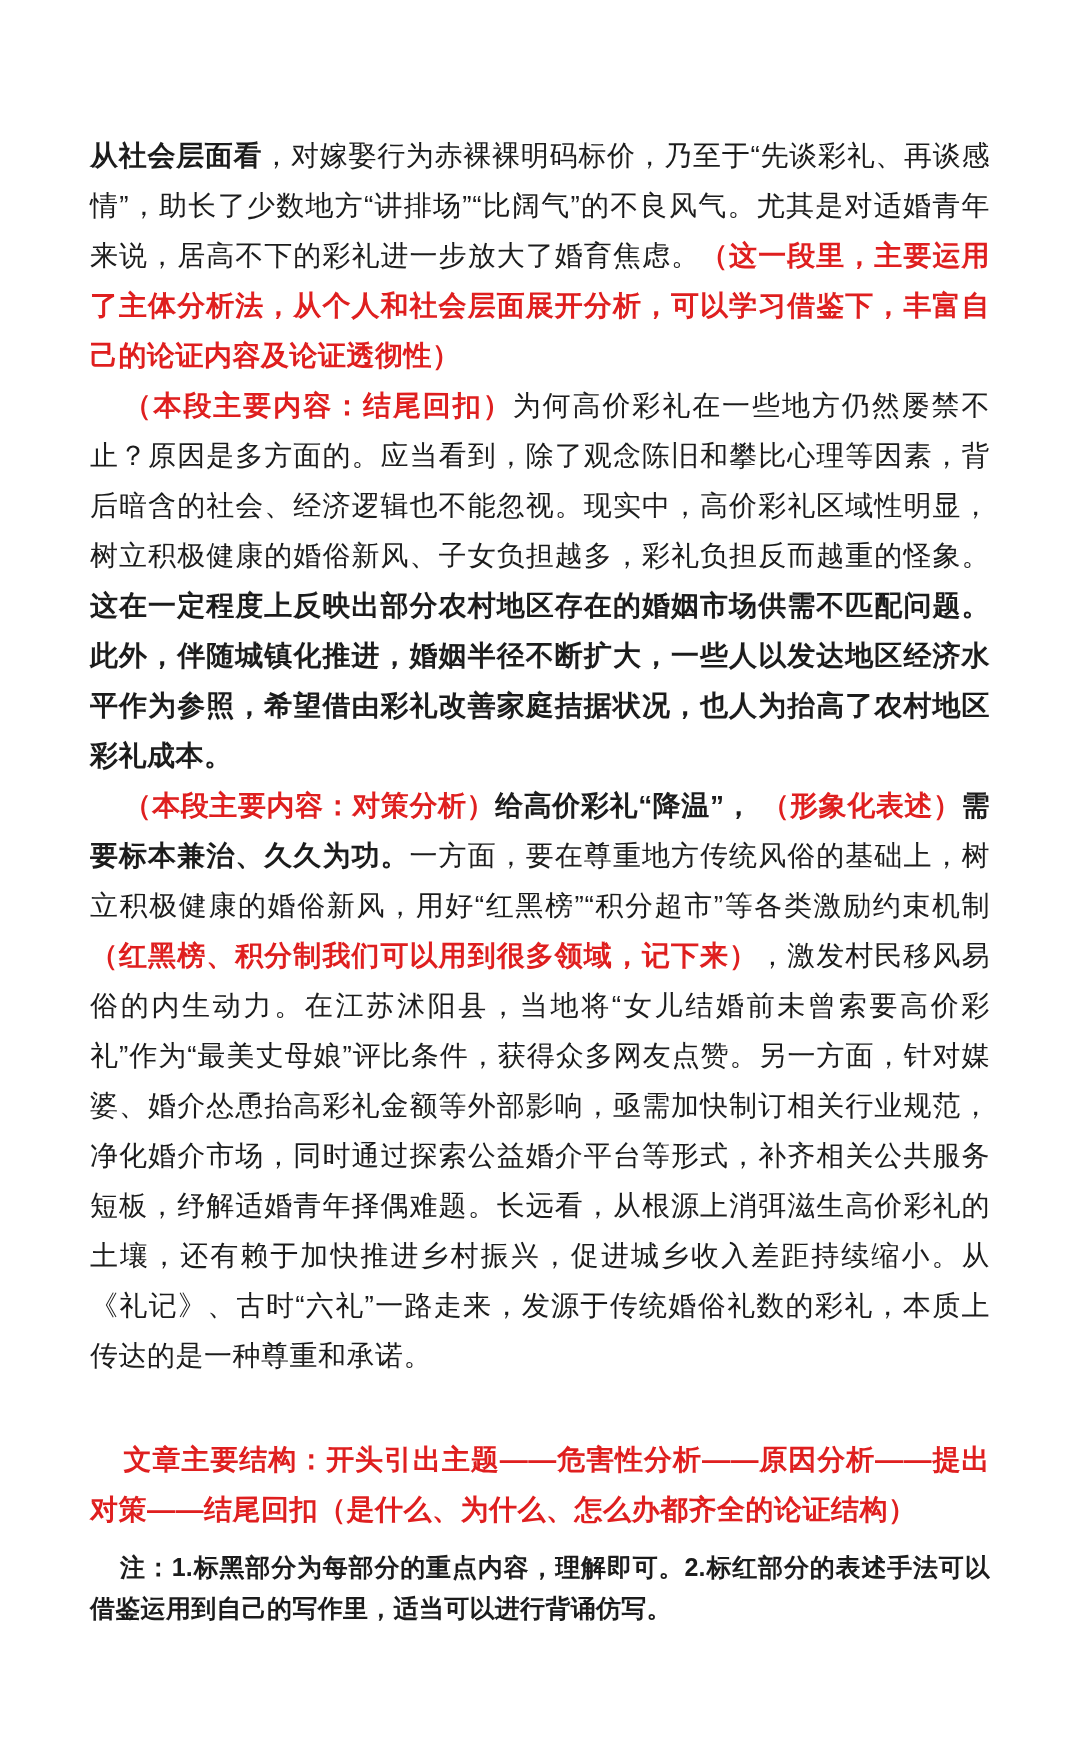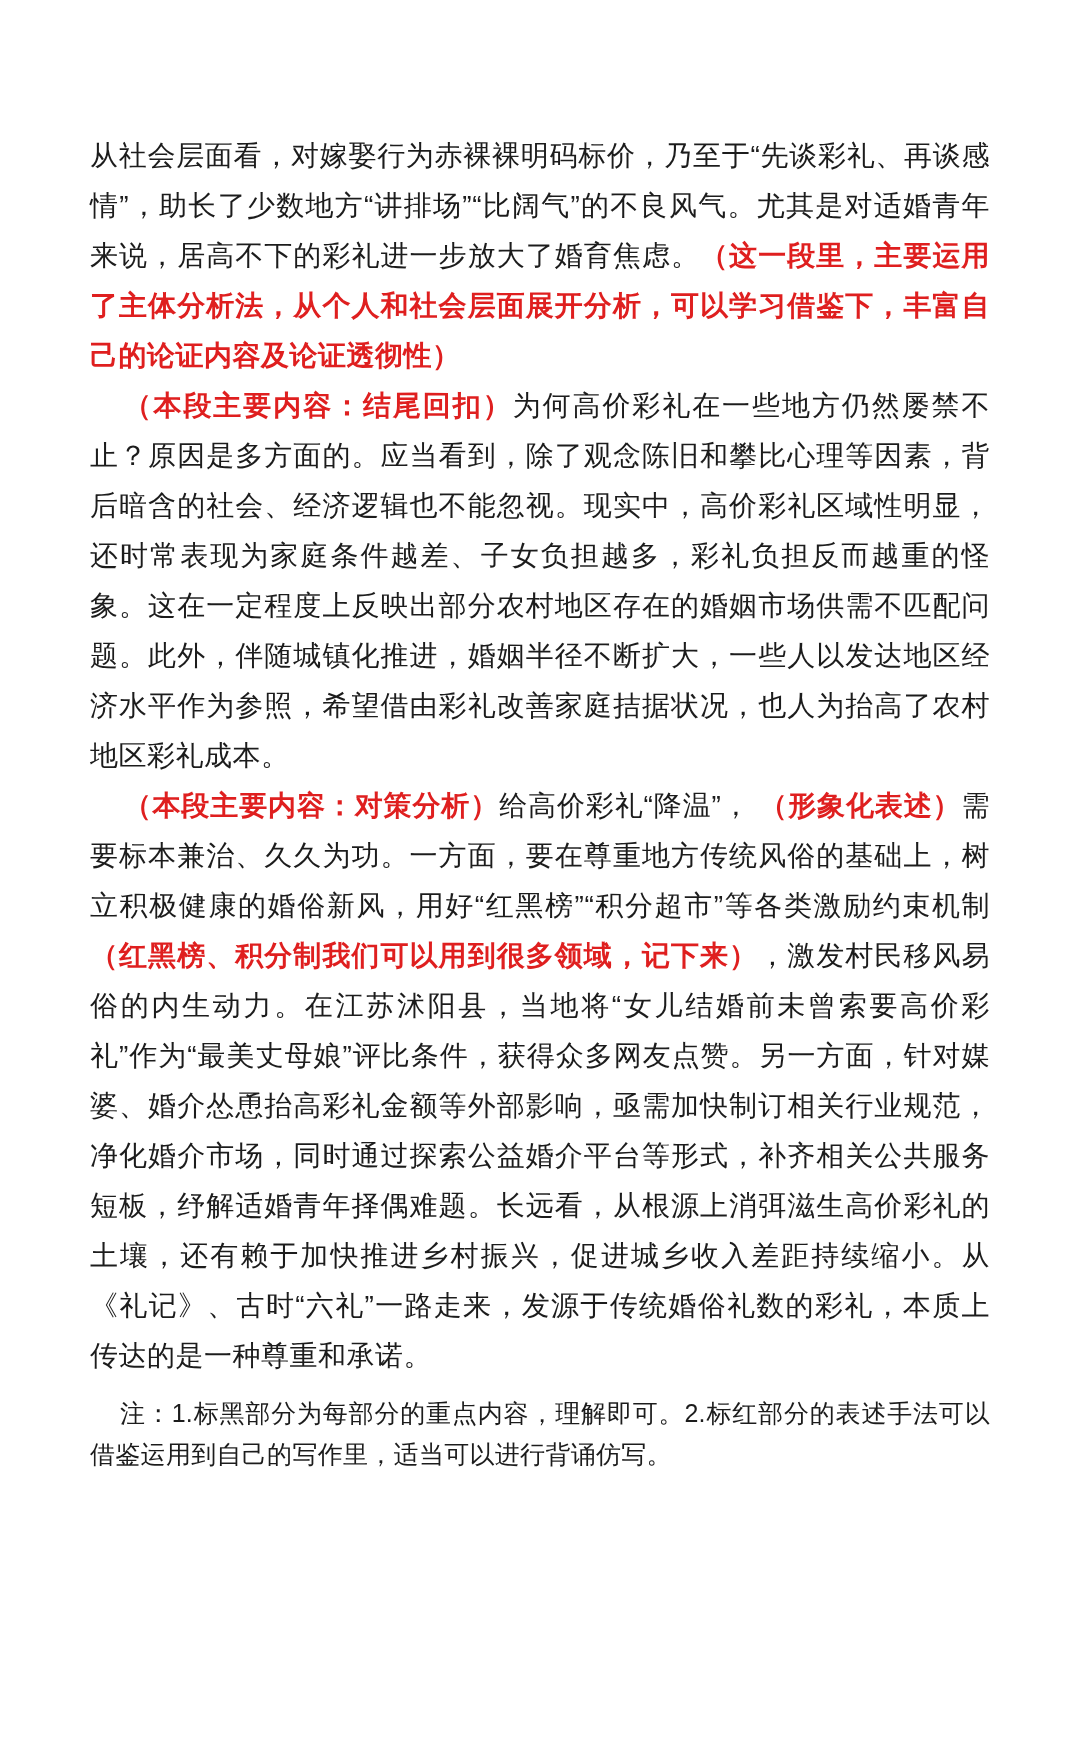--- a/index.html
+++ b/index.html
@@ -21,33 +21,34 @@
     padding: 131px 90px 0 90px;
     font-size: 28px;
     line-height: 50px;
     color: var(--ink, #1c1c1c);
     text-align: justify;
     letter-spacing: 0.5px;
   }
   p.para { margin: 0; }
   p.para.indent { text-indent: 1.2em; }
   .run-regular { font-weight: 400; color: var(--ink, #1c1c1c); }
-  .run-bold { font-weight: 400; color: var(--ink, #1c1c1c); }
+  .run-bold { font-weight: 700; color: var(--ink, #1c1c1c); }
   .run-red { font-weight: 700; color: var(--red, #df1f1f); }
   p.para.structure { margin-top: 54px; }
   p.para.note {
     margin-top: 12px;
     font-size: 25px;
     line-height: 41px;
     letter-spacing: 0.3px;
   }
 </style>
 </head>
 <body>
 
 <div class="page">
   <article class="doc" id="doc">
       <p class="para"><span class="run-bold">从社会层面看</span><span class="run-regular">，对嫁娶行为赤裸裸明码标价，乃至于“先谈彩礼、再谈感情”，助长了少数地方“讲排场”“比阔气”的不良风气。尤其是对适婚青年来说，居高不下的彩礼进一步放大了婚育焦虑。</span><span class="run-red">（这一段里，主要运用了主体分析法，从个人和社会层面展开分析，可以学习借鉴下，丰富自己的论证内容及论证透彻性）</span></p>
-      <p class="para indent"><span class="run-red">（本段主要内容：结尾回扣）</span><span class="run-regular">为何高价彩礼在一些地方仍然屡禁不止？原因是多方面的。应当看到，除了观念陈旧和攀比心理等因素，背后暗含的社会、经济逻辑也不能忽视。现实中，高价彩礼区域性明显，还时常表现为家庭条件越差、子女负担越多，彩礼负担反而越重的怪象。</span><span class="run-bold">这在一定程度上反映出部分农村地区存在的婚姻市场供需不匹配问题。此外，伴随城镇化推进，婚姻半径不断扩大，一些人以发达地区经济水平作为参照，希望借由彩礼改善家庭拮据状况，也人为抬高了农村地区彩礼成本。</span></p>
+      <p class="para indent"><span class="run-red">（本段主要内容：结尾回扣）</span><span class="run-regular">为何高价彩礼在一些地方仍然屡禁不止？原因是多方面的。应当看到，除了观念陈旧和攀比心理等因素，背后暗含的社会、经济逻辑也不能忽视。现实中，高价彩礼区域性明显，树立积极健康的婚俗新风、子女负担越多，彩礼负担反而越重的怪象。</span><span class="run-bold">这在一定程度上反映出部分农村地区存在的婚姻市场供需不匹配问题。此外，伴随城镇化推进，婚姻半径不断扩大，一些人以发达地区经济水平作为参照，希望借由彩礼改善家庭拮据状况，也人为抬高了农村地区彩礼成本。</span></p>
       <p class="para indent"><span class="run-red">（本段主要内容：对策分析）</span><span class="run-bold">给高价彩礼“降温”，</span><span class="run-red"> （形象化表述）</span><span class="run-bold">需要标本兼治、久久为功。</span><span class="run-regular">一方面，要在尊重地方传统风俗的基础上，树立积极健康的婚俗新风，用好“红黑榜”“积分超市”等各类激励约束机制</span><span class="run-red"> （红黑榜、积分制我们可以用到很多领域，记下来）</span><span class="run-regular">，激发村民移风易俗的内生动力。在江苏沭阳县，当地将“女儿结婚前未曾索要高价彩礼”作为“最美丈母娘”评比条件，获得众多网友点赞。另一方面，针对媒婆、婚介怂恿抬高彩礼金额等外部影响，亟需加快制订相关行业规范，净化婚介市场，同时通过探索公益婚介平台等形式，补齐相关公共服务短板，纾解适婚青年择偶难题。长远看，从根源上消弭滋生高价彩礼的土壤，还有赖于加快推进乡村振兴，促进城乡收入差距持续缩小。从《礼记》、古时“六礼”一路走来，发源于传统婚俗礼数的彩礼，本质上传达的是一种尊重和承诺。</span></p>
+      <p class="para indent structure"><span class="run-red">文章主要结构：开头引出主题——危害性分析——原因分析——提出对策——结尾回扣（是什么、为什么、怎么办都齐全的论证结构）</span></p>
       <p class="para indent note"><span class="run-bold">注：1.标黑部分为每部分的重点内容，理解即可。2.标红部分的表述手法可以借鉴运用到自己的写作里，适当可以进行背诵仿写。</span></p>
     </article>
 </div>
 
 </body></html>

